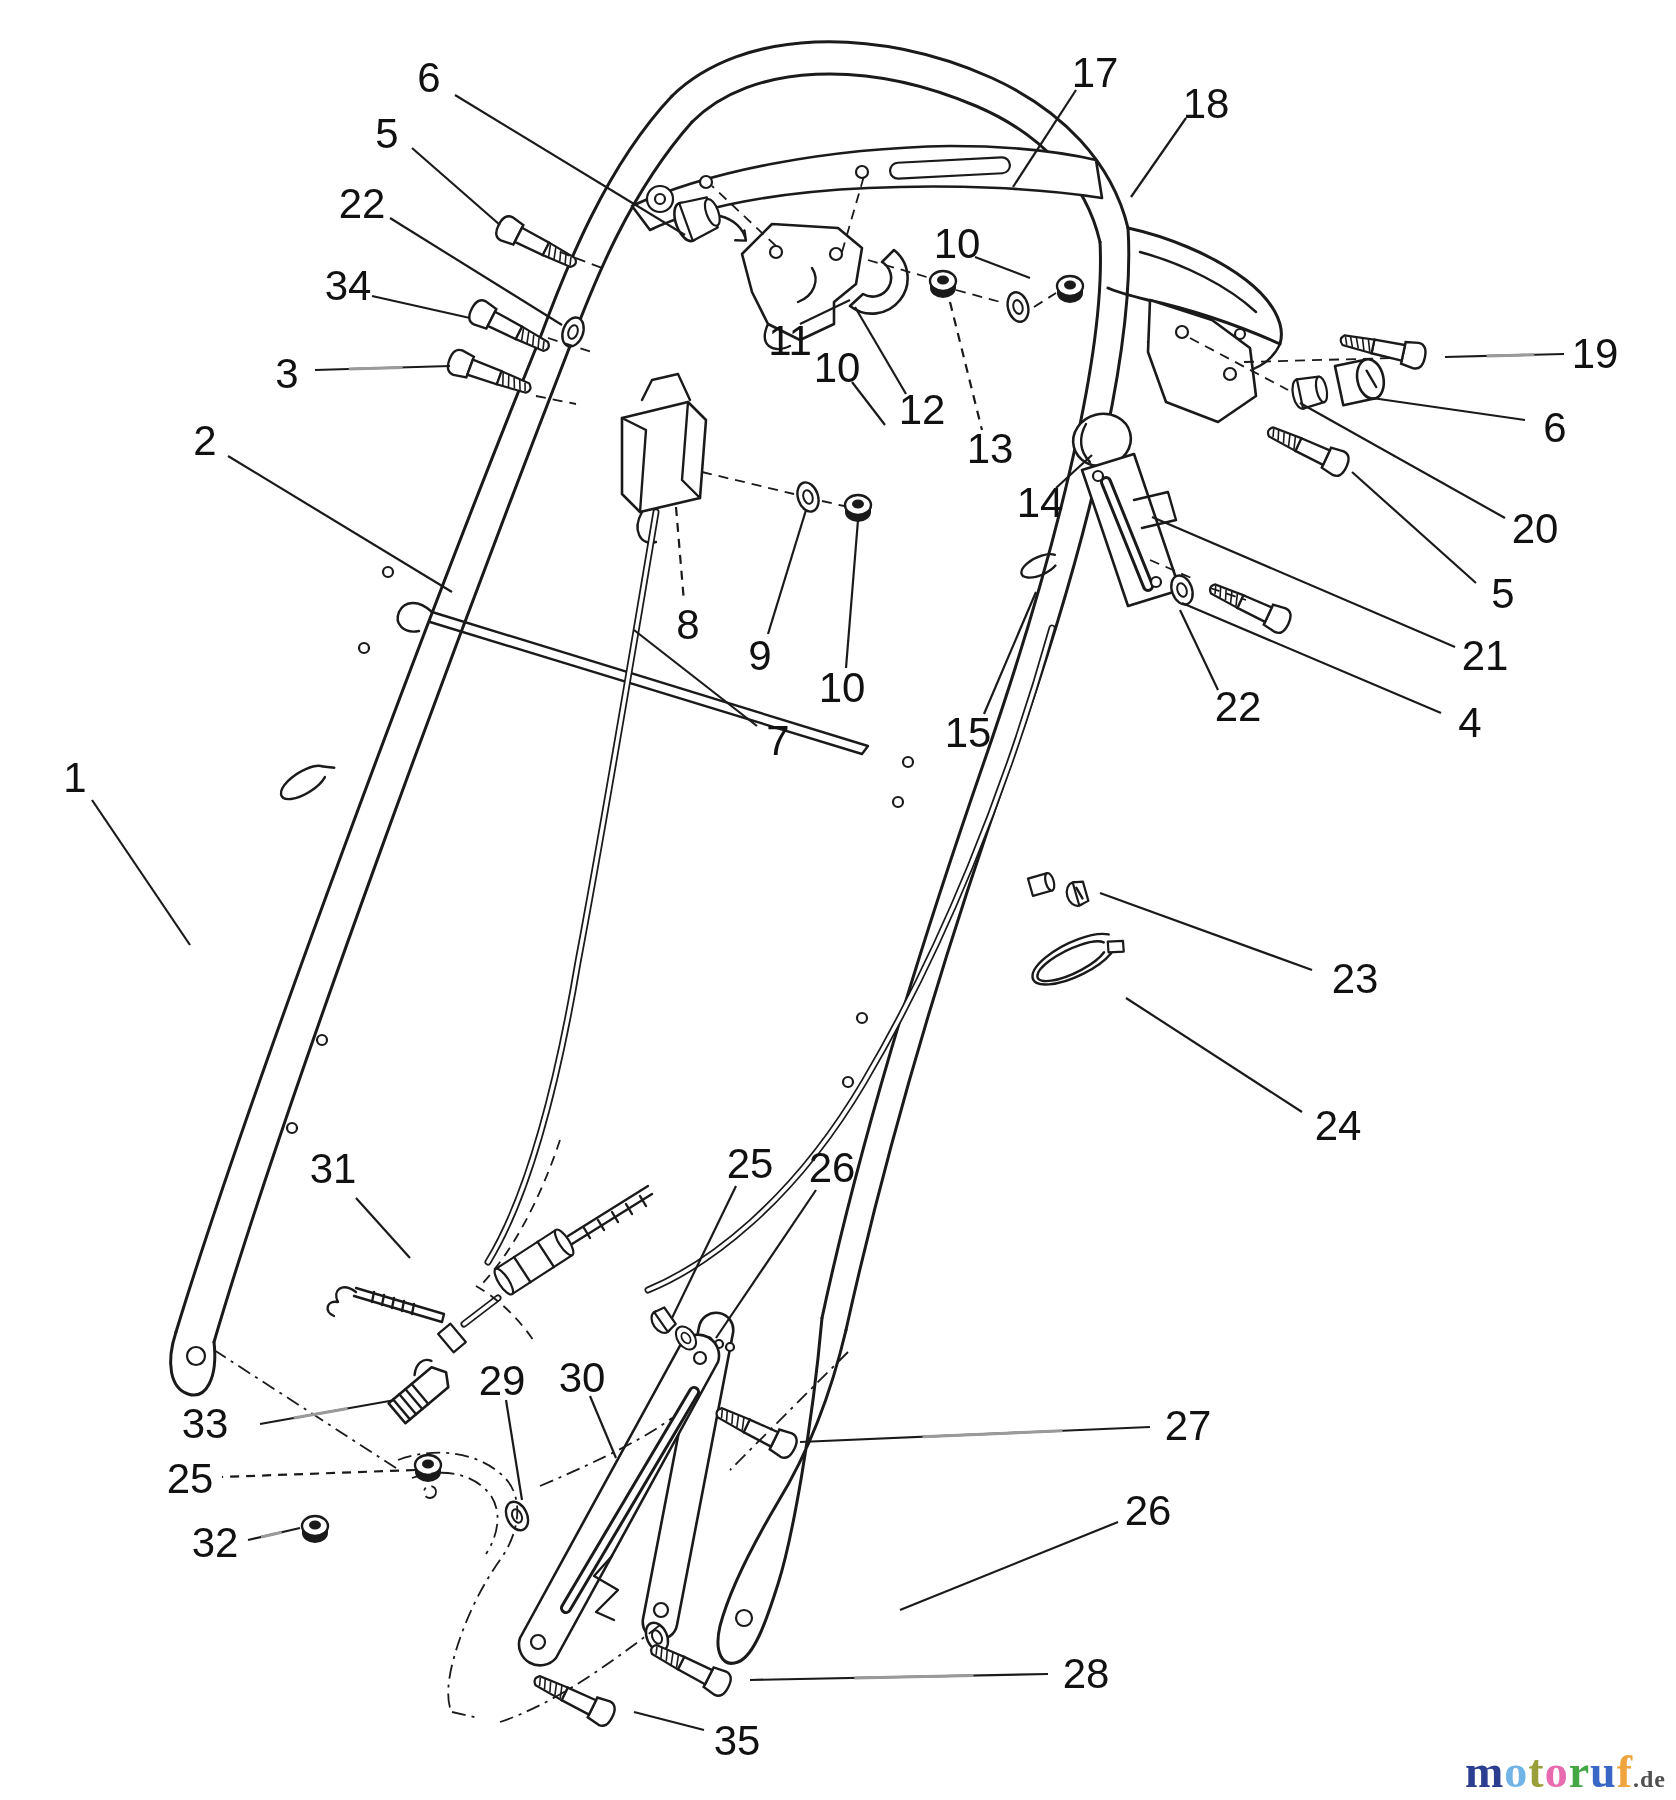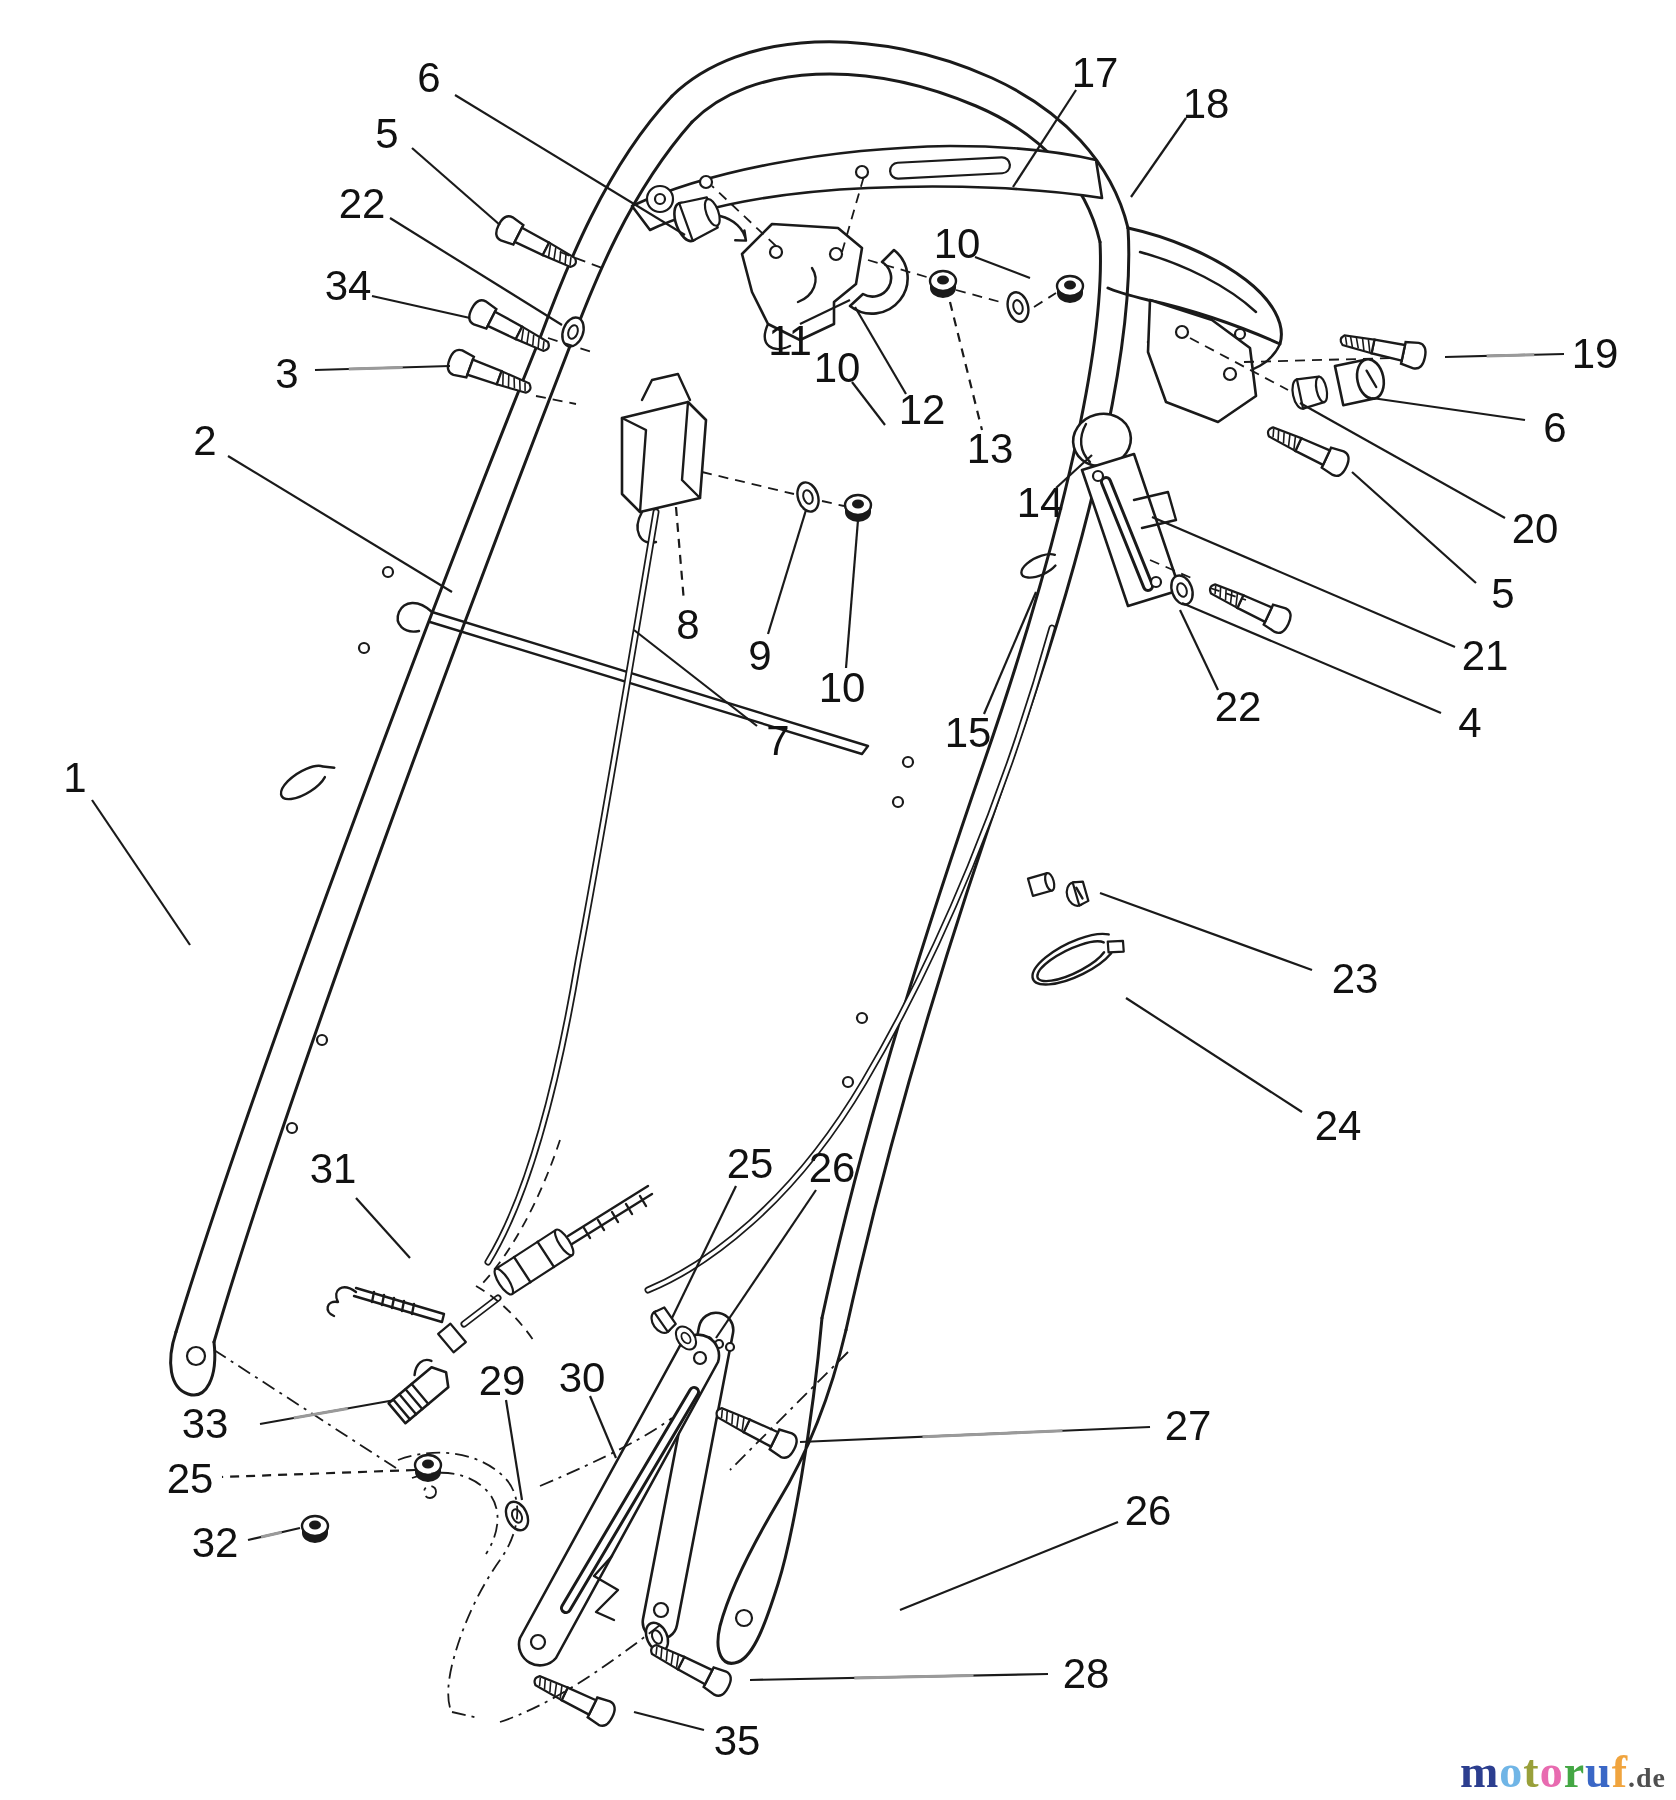--- a/index.html
+++ b/index.html
@@ -13,21 +13,21 @@
   .dash{fill:none;stroke:#1a1a1a;stroke-width:1.8;stroke-dasharray:10 7;}
   .dashdot{fill:none;stroke:#1a1a1a;stroke-width:1.8;stroke-dasharray:14 6 3 6;}
   .hole{fill:#ffffff;stroke:#1a1a1a;stroke-width:2.2;}
   .slotblk{fill:none;stroke:#1a1a1a;stroke-width:12;stroke-linecap:round;}
   .slotwht{fill:none;stroke:#ffffff;stroke-width:6;stroke-linecap:round;}
   .cblk{fill:none;stroke:#1a1a1a;stroke-width:7;stroke-linecap:round;}
   .cwht{fill:none;stroke:#ffffff;stroke-width:3.5;stroke-linecap:round;}
   .lbl{font-family:"Liberation Sans",sans-serif;font-size:42px;fill:#111;}
   #watermark{position:absolute;right:10px;bottom:2px;font-family:"Liberation Serif",serif;
              font-weight:bold;font-size:46px;letter-spacing:1px;user-select:none;}
-  #watermark .suf{font-size:28px;font-weight:bold;}
+  #watermark .suf{font-size:24px;font-weight:bold;}
 </style>
 </head>
 <body>
 
 <div id="stage">
 <svg viewBox="0 0 1676 1800" width="1676" height="1800">
   <defs>
     <g id="bolt">
       <path d="M2,-13 Q-7,-13 -7,0 Q-7,13 2,13 L15,11 L15,-11 Z" fill="#fff" stroke="#1a1a1a" stroke-width="2.4"></path>
       <path d="M15,-8 L46,-7 L46,7 L15,8 Z" fill="#fff" stroke="#1a1a1a" stroke-width="2.4"></path>

